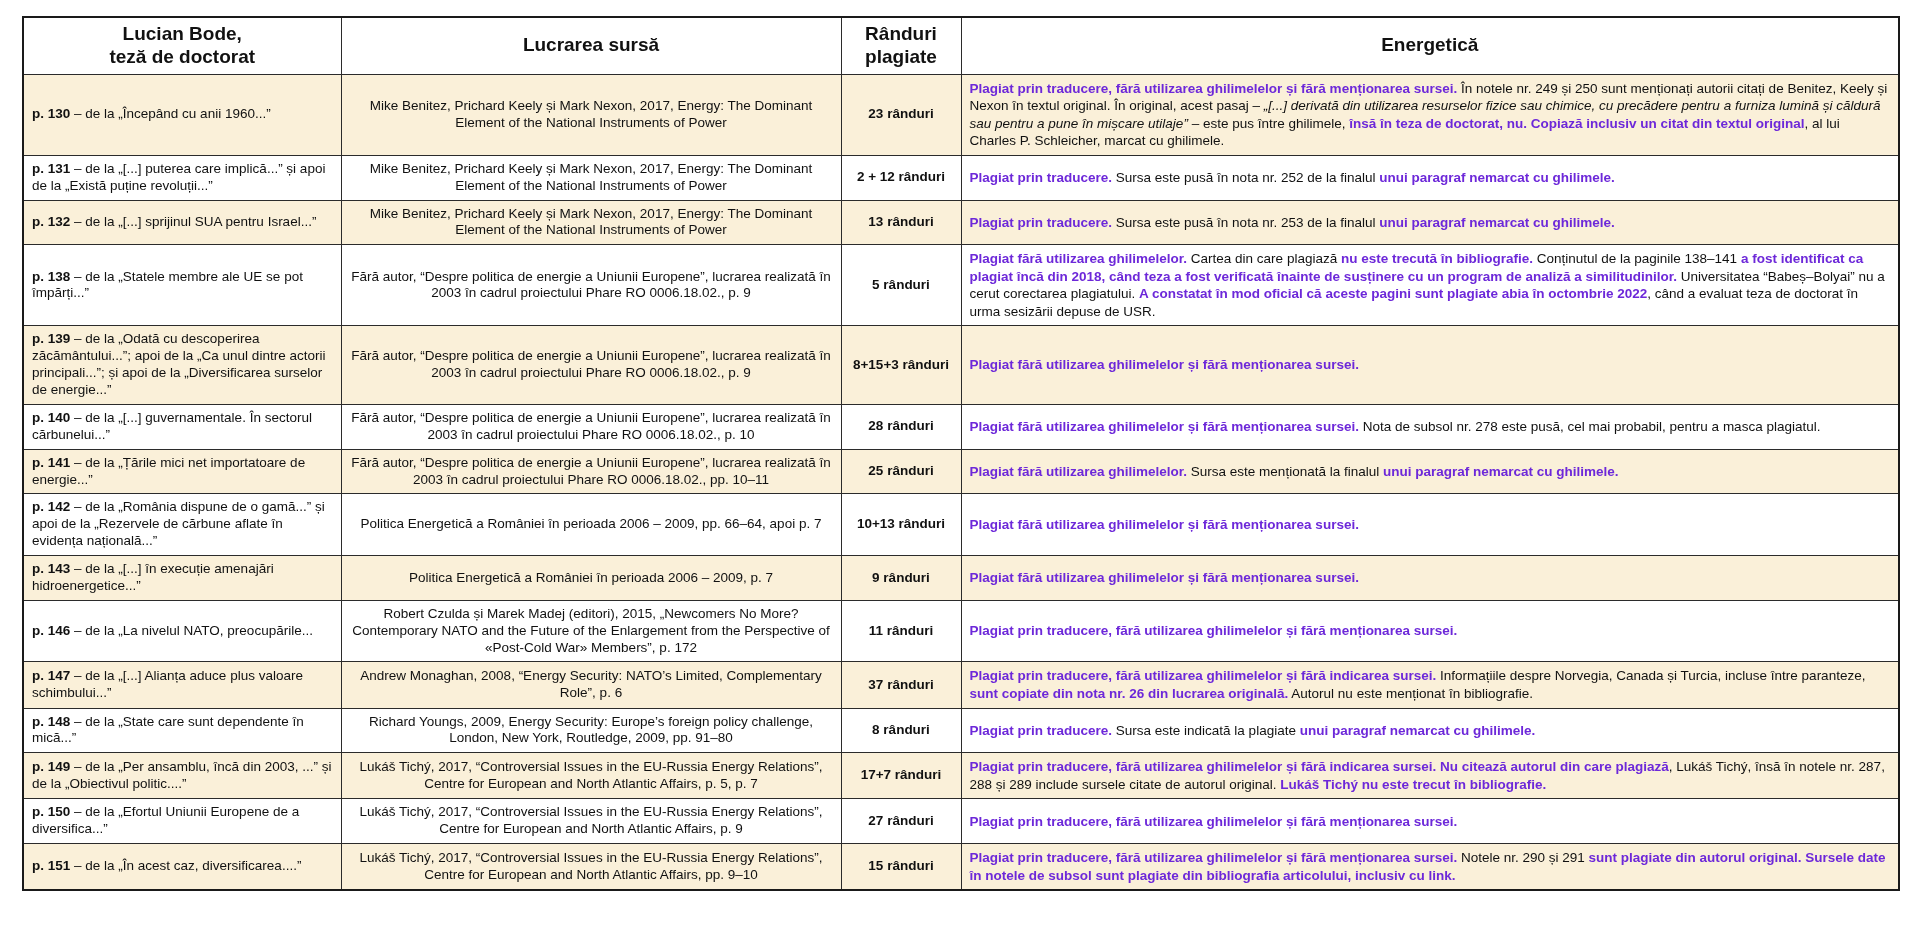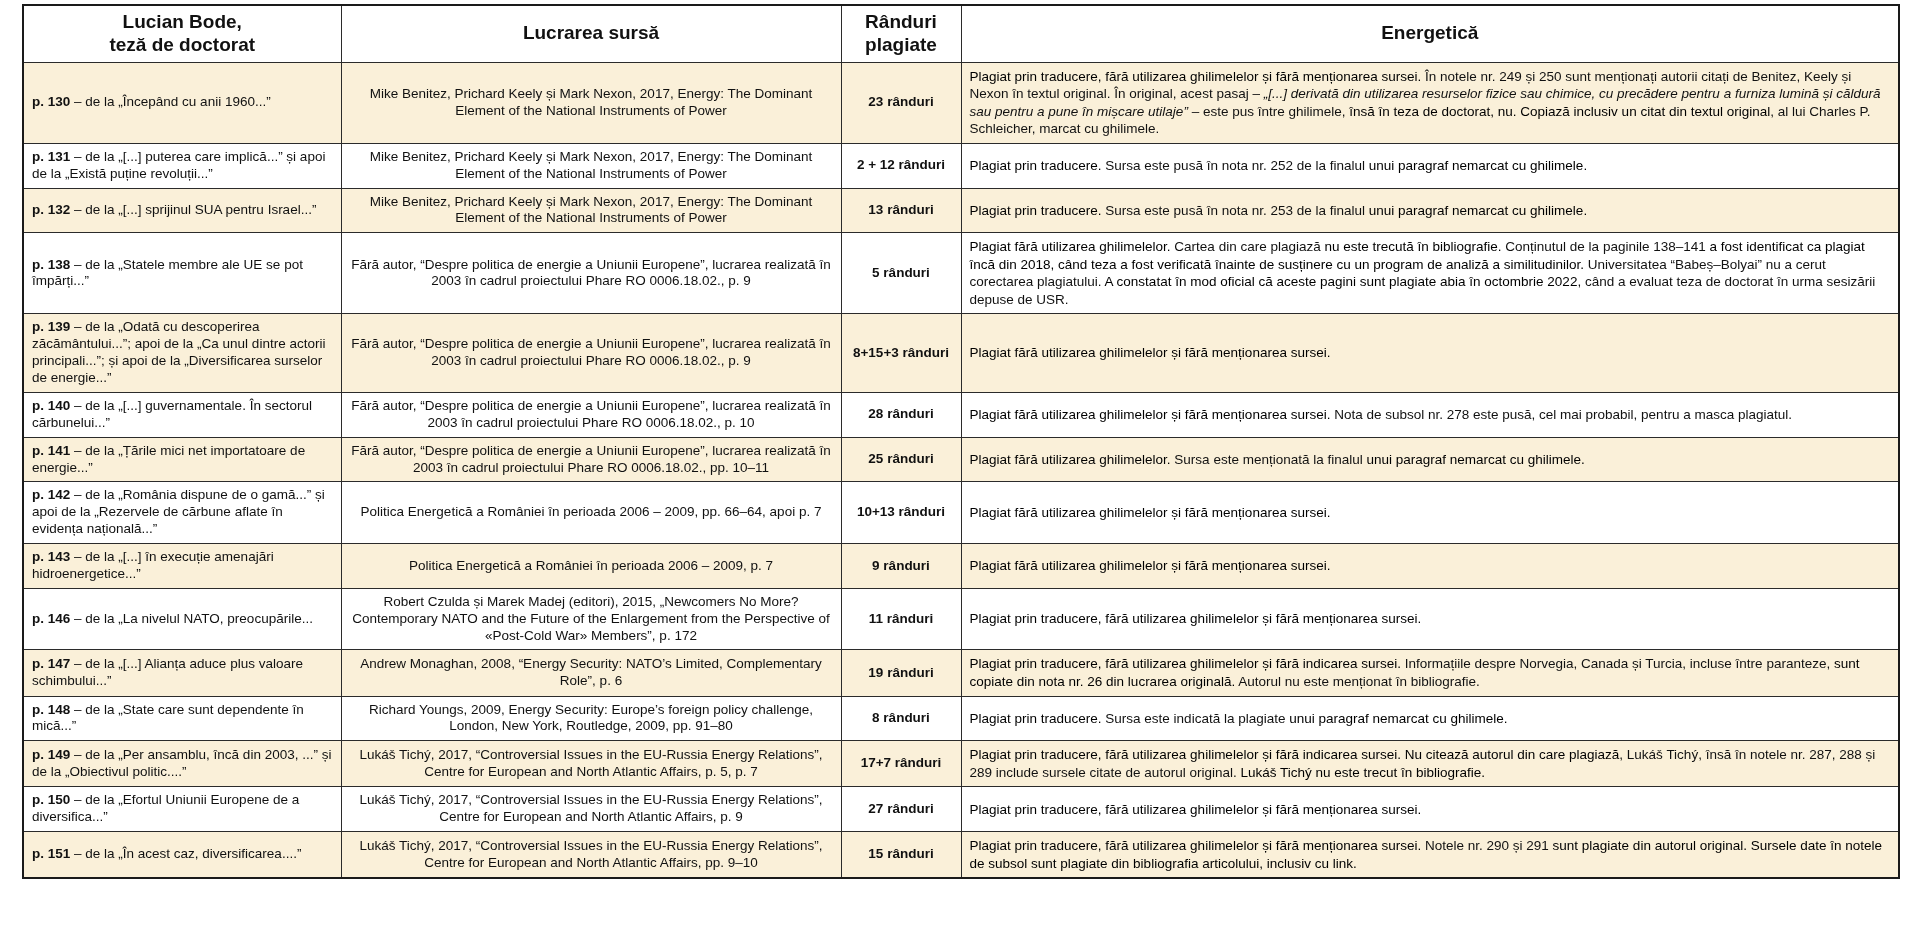--- a/index.html
+++ b/index.html
@@ -8,21 +8,21 @@
     background: #ffffff;
   }
   body {
     width: 1920px;
     height: 939px;
     font-family: "Liberation Sans", sans-serif;
     color: #111111;
     overflow: hidden;
   }
   .sheet {
-    padding: 4px 22px 10px 22px;
+    padding: 16px 22px 10px 22px;
     box-sizing: border-box;
   }
   table.plagiarism-table {
     border-collapse: collapse;
     table-layout: fixed;
     width: 1876px;
     border: 2px solid #1a1a1a;
   }
   table.plagiarism-table th,
   table.plagiarism-table td {
@@ -63,22 +63,22 @@
     text-align: center;
     line-height: 1.25;
   }
   td.cell-obs {
     font-size: 13.5px;
     line-height: 1.3;
     text-align: left;
     color: #111111;
   }
   td.cell-obs .red {
-    color: #000000;
-    font-weight: normal;
+    color: #6d28d9;
+    font-weight: bold;
   }
   td.cell-obs .black {
     color: #111111;
     font-weight: normal;
   }
   td.cell-obs .black-italic {
     color: #111111;
     font-style: italic;
     font-weight: normal;
   }
@@ -166,21 +166,21 @@
         </tr>
         <tr class="row-plain">
           <td class="cell-thesis"><b>p. 146</b> – de la „La nivelul NATO, preocupările...</td>
           <td class="cell-source">Robert Czulda și Marek Madej (editori), 2015, „Newcomers No More? Contemporary NATO and the Future of the Enlargement from the Perspective of «Post-Cold War» Members”, p. 172</td>
           <td class="cell-lines">11 rânduri</td>
           <td class="cell-obs"><span class="red">Plagiat prin traducere, fără utilizarea ghilimelelor și fără menționarea sursei.</span></td>
         </tr>
         <tr class="row-shaded">
           <td class="cell-thesis"><b>p. 147</b> – de la „[...] Alianța aduce plus valoare schimbului...”</td>
           <td class="cell-source">Andrew Monaghan, 2008, “Energy Security: NATO’s Limited, Complementary Role”, p. 6</td>
-          <td class="cell-lines">19 rânduri</td>
+          <td class="cell-lines">37 rânduri</td>
           <td class="cell-obs"><span class="red">Plagiat prin traducere, fără utilizarea ghilimelelor și fără indicarea sursei.</span><span class="black"> Informațiile despre Norvegia, Canada și Turcia, incluse între paranteze, </span><span class="red">sunt copiate din nota nr. 26 din lucrarea originală.</span><span class="black"> Autorul nu este menționat în bibliografie.</span></td>
         </tr>
         <tr class="row-plain">
           <td class="cell-thesis"><b>p. 148</b> – de la „State care sunt dependente în mică...”</td>
           <td class="cell-source">Richard Youngs, 2009, Energy Security: Europe’s foreign policy challenge, London, New York, Routledge, 2009, pp. 91–80</td>
           <td class="cell-lines">8 rânduri</td>
           <td class="cell-obs"><span class="red">Plagiat prin traducere.</span><span class="black"> Sursa este indicată la plagiate </span><span class="red">unui paragraf nemarcat cu ghilimele.</span></td>
         </tr>
         <tr class="row-shaded">
           <td class="cell-thesis"><b>p. 149</b> – de la „Per ansamblu, încă din 2003, ...” și de la „Obiectivul politic....”</td>

